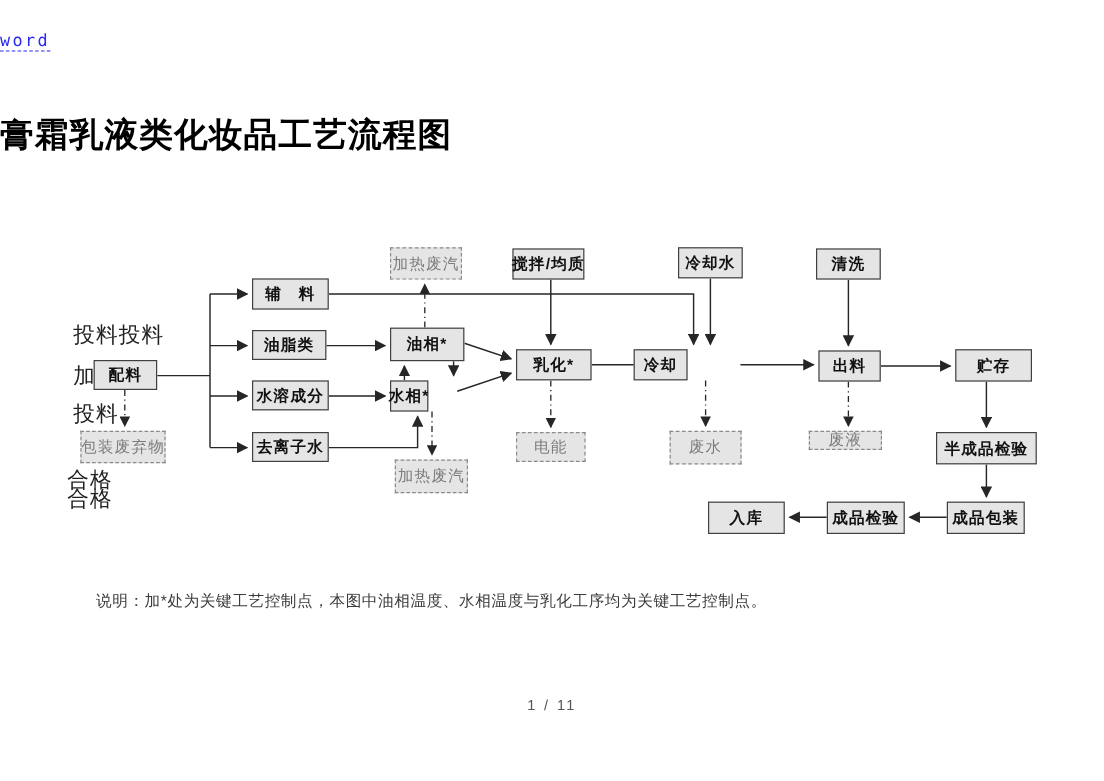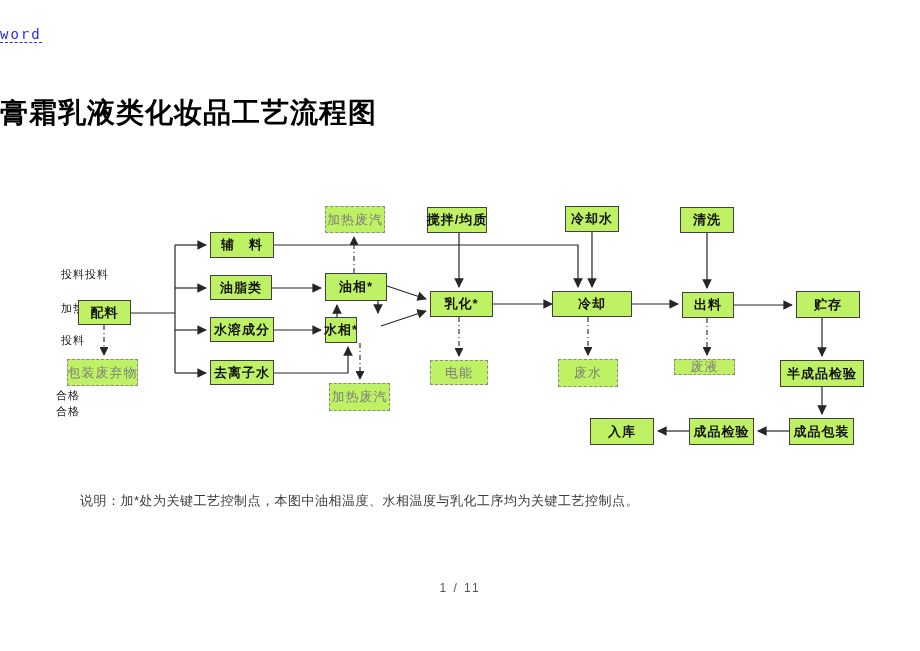--- a/index.html
+++ b/index.html
@@ -14,25 +14,25 @@
   .hdr-link a{
     color:#2a2af0;text-decoration:none;border-bottom:1px dashed #2a2af0;
     letter-spacing:2px;cursor:pointer;
   }
   .doc-title{
     position:absolute;top:94px;left:0;right:0;
     font-family:"Liberation Serif", serif;font-weight:bold;font-size:28px;
     letter-spacing:1px;color:#000;
   }
   .side-label{
-    position:absolute;z-index:1;font-size:11px;color:#222;letter-spacing:1px;white-space:nowrap;
+    position:absolute;z-index:1;font-size:18px;color:#222;letter-spacing:1px;white-space:nowrap;
   }
   svg.lines{position:absolute;left:0;top:0;z-index:2;}
   .fc-box{
-    position:absolute;z-index:3;background:#bef264;
+    position:absolute;z-index:3;background:#e5e5e5;
     display:flex;align-items:center;justify-content:center;
     font-size:13px;font-weight:bold;color:#111;
     border:1px solid #404040;box-sizing:border-box;
     white-space:nowrap;letter-spacing:1px;
   }
   .fc-box.dashed{
     border:1px dashed #8a8a8a;color:#7d7d7d;font-weight:normal;
   }
   .note{
     position:absolute;left:80px;top:492px;font-size:13px;color:#3a3a3a;
@@ -113,21 +113,21 @@
 
 <div class="fc-box" style="left:78px;top:300px;width:53px;height:25px">配料</div>
 <div class="fc-box" style="left:210px;top:232px;width:64px;height:26px">辅　料</div>
 <div class="fc-box" style="left:210px;top:275px;width:62px;height:25px">油脂类</div>
 <div class="fc-box" style="left:210px;top:317px;width:64px;height:25px">水溶成分</div>
 <div class="fc-box" style="left:210px;top:360px;width:64px;height:25px">去离子水</div>
 
 <div class="fc-box" style="left:325px;top:273px;width:62px;height:28px">油相*</div>
 <div class="fc-box" style="left:325px;top:317px;width:32px;height:26px">水相*</div>
 <div class="fc-box" style="left:430px;top:291px;width:63px;height:26px">乳化*</div>
-<div class="fc-box" style="left:552px;top:291px;width:80px;height:26px">冷却</div>
+<div class="fc-box" style="left:528px;top:291px;width:45px;height:26px">冷却</div>
 <div class="fc-box" style="left:682px;top:292px;width:52px;height:26px">出料</div>
 <div class="fc-box" style="left:796px;top:291px;width:64px;height:27px">贮存</div>
 
 <div class="fc-box dashed" style="left:67px;top:359px;width:71px;height:27px">包装废弃物</div>
 <div class="fc-box dashed" style="left:329px;top:383px;width:61px;height:28px">加热废汽</div>
 <div class="fc-box dashed" style="left:430px;top:360px;width:58px;height:25px">电能</div>
 <div class="fc-box dashed" style="left:558px;top:359px;width:60px;height:28px">废水</div>
 <div class="fc-box dashed" style="left:674px;top:359px;width:61px;height:16px">废液</div>
 
 <div class="fc-box" style="left:780px;top:360px;width:84px;height:27px">半成品检验</div>

